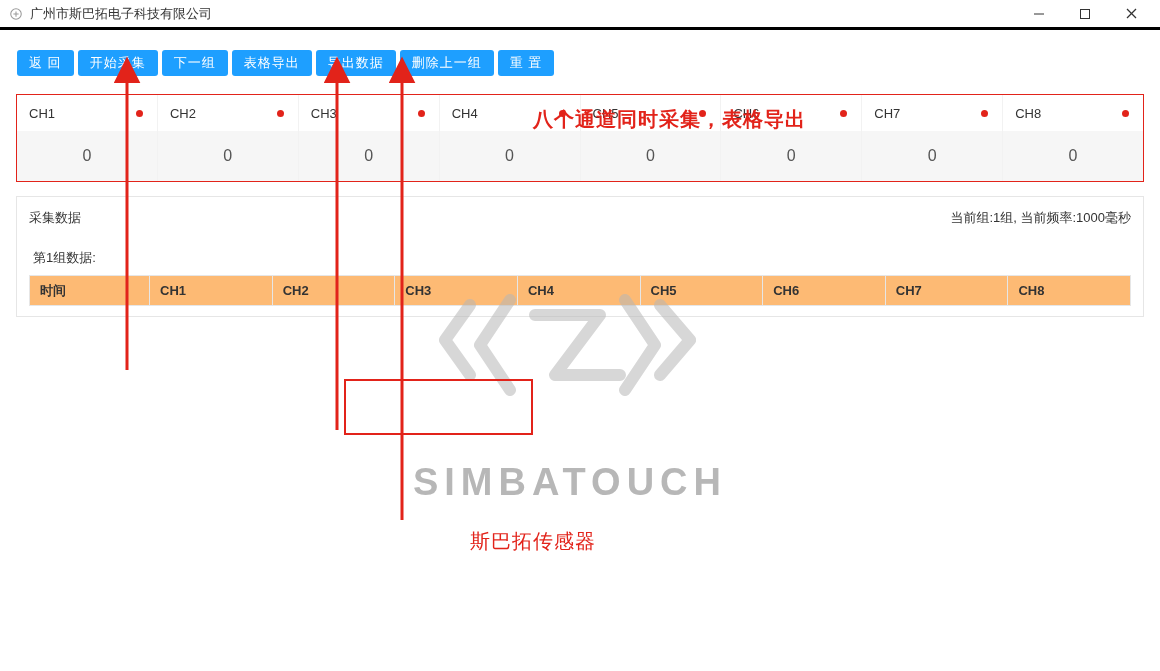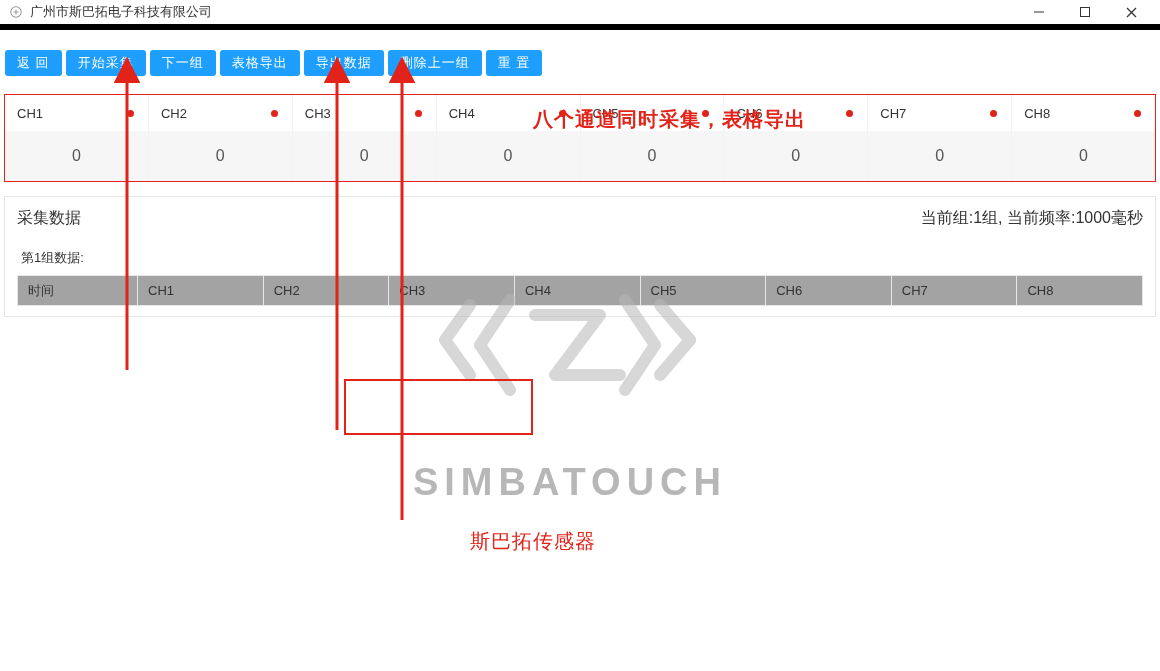--- a/index.html
+++ b/index.html
@@ -13,37 +13,37 @@
     position: relative;
   }
 
   
   .titlebar {
     height: 30px;
     display: flex;
     align-items: center;
     padding: 0 6px 0 8px;
     color: #333;
-    border-bottom: 6px solid #000000;
+    border-bottom: 3px solid #000000;
   }
   .titlebar .ico {
     width: 16px; height: 16px; margin-right: 6px;
     display:inline-flex; align-items:center; justify-content:center;
     color:#888;
   }
   .title-spacer { flex: 1; }
   .winctl { display:flex; }
   .winbtn {
     width: 46px; height:30px; display:flex; align-items:center; justify-content:center;
     color:#333;
   }
 
   
   .content {
-    padding: 10px 0;
+    padding: 10px 12px;
     position: relative;
     height: calc(100% - 30px);
   }
 
   
   .toolbar {
     display: flex;
     gap: 4px;
     align-items: center;
     margin: 10px 0 18px 5px;
@@ -97,40 +97,40 @@
 
   
   .panel {
     border: 1px solid #e6e6e6;
     margin: 0 4px;
     padding: 10px 12px;
   }
   .panel-head {
     display:flex; align-items:center;
     height: 30px;
-    font-size:16px;
+    font-size:13px;
     color:#333;
     padding: 2px 0 10px 0;
     border-bottom: 0;
   }
   .panel-head .right { margin-left:auto; color:#333;text-align:center; }
   .group-label { margin: 12px 0 8px 4px; color:#333; }
   .tbl {
     width:100%;
     border-collapse: collapse;
     table-layout: fixed;
   }
   .tbl th {
     border: 1px solid #e6e6e6;
     height: 30px;
-    font-weight: normal;
+    font-weight: bold;
     text-align: left;
     padding: 0 10px;
     color:#333;
-    background:#a3a3a3;
+    background:#fdba74;
   }
   .tbl th:first-child { width: 120px; }
 
   
   .overlay {
     position:absolute;
     left:0; top:0; width:1160px; height:671px;
     pointer-events:none;
   }
   .anno-text {

